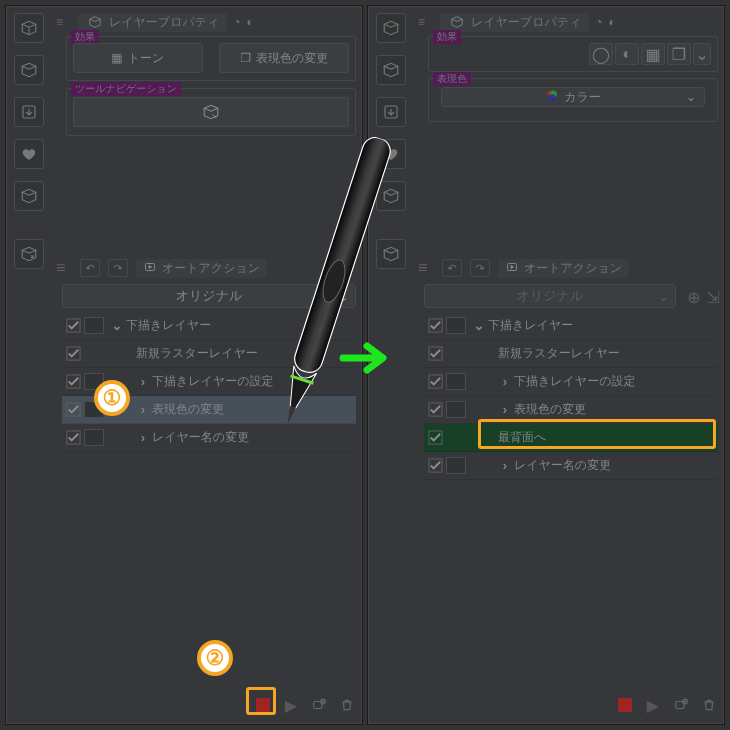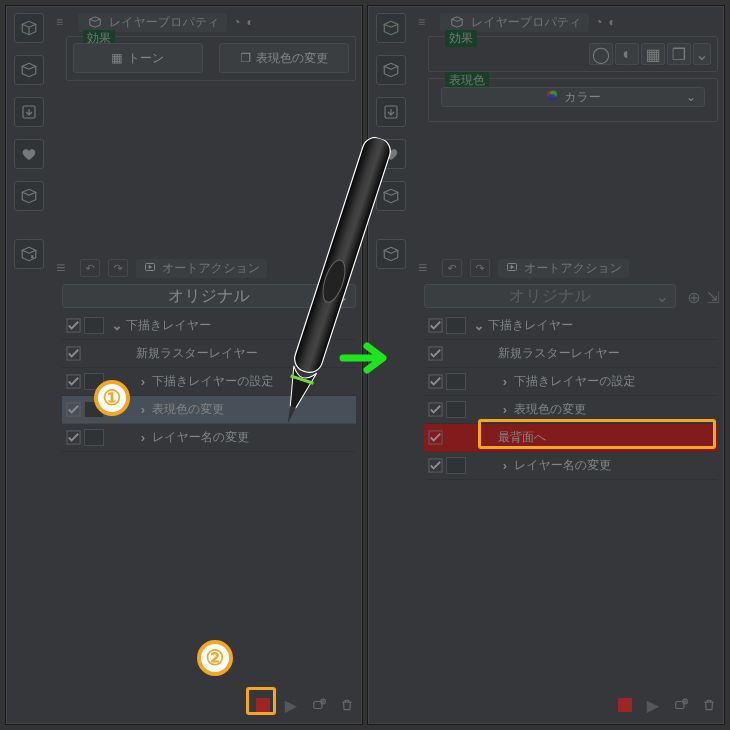--- a/index.html
+++ b/index.html
@@ -10,46 +10,46 @@
   .dim { position:absolute; inset:1px; background:rgba(30,30,30,.35); pointer-events:none; z-index:60; }
   .side { position:absolute; left:4px; top:7px; width:40px; }
   .sbtn { width:30px; height:30px; margin:0 0 12px 4px; border:1px solid #666; border-radius:3px; background:#3d4144; display:flex; align-items:center; justify-content:center; color:#aaa; font-size:15px; cursor:pointer; }
   .sbtn.last { margin-bottom:6px; }
   .proptab { position:absolute; left:50px; top:4px; right:6px; height:24px; display:flex; align-items:center; gap:6px; color:#9da2a6; font-size:12px; }
   .burger { width:16px; color:#888; }
   .tabbg { display:flex; align-items:center; background:#4c5155; border-radius:3px; padding:1px 8px; gap:5px; }
   .box3d { width:18px; height:16px; display:inline-flex; align-items:center; justify-content:center; }
   .fset { position:absolute; left:60px; right:6px; border:1px solid #5b6064; border-radius:2px; }
   .fset-lg { position:absolute; left:60px; right:6px; top:30px; height:45px; }
-  .fset .lg { position:absolute; top:-7px; left:16px; padding:0 4px; background:#14532d; color:#9da2a6; font-size:12px; }
+  .fset .lg { position:absolute; top:-7px; left:4px; padding:0 4px; background:#701a75; color:#9da2a6; font-size:10px; }
   .fbtn { position:absolute; top:6px; height:30px; background:#4c5155; border:1px solid #5e6368; border-radius:3px; display:flex; align-items:center; justify-content:center; color:#b8bcc0; font-size:12px; gap:5px; }
   .navfset { top:82px; height:48px; }
   .navbtn { left:6px; right:6px; top:8px; height:30px; }
   .fset2 { top:30px; height:36px; }
   .iconrow { position:absolute; right:6px; top:6px; display:flex; gap:2px; }
   .ibtn { width:24px; height:22px; background:#4c5155; border:1px solid #5e6368; border-radius:2px; display:flex; align-items:center; justify-content:center; color:#aaa; }
   .ibtn.dd { width:18px; }
   .fset3 { top:72px; height:44px; }
   .colorsel { left:12px; right:12px; top:8px; height:20px; }
   .autotab { position:absolute; left:50px; top:250px; right:6px; height:24px; display:flex; align-items:center; gap:8px; color:#9da2a6; }
   .minibtn { width:20px; height:18px; border:1px solid #5b6064; border-radius:2px; display:flex; align-items:center; justify-content:center; color:#999; font-size:11px; }
   .autotabbg { display:flex; align-items:center; gap:5px; background:#4c5155; border-radius:3px; padding:1px 7px; font-size:12px; }
-  .setsel { position:absolute; left:56px; right:6px; top:278px; height:24px; background:#4c5155; border:1px solid #5e6368; border-radius:3px; display:flex; align-items:center; justify-content:center; color:#bcc0c4; font-size:16px; gap:6px; }
+  .setsel { position:absolute; left:56px; right:6px; top:278px; height:24px; background:#4c5155; border:1px solid #5e6368; border-radius:3px; display:flex; align-items:center; justify-content:center; color:#bcc0c4; font-size:13px; gap:6px; }
   .setsel.muted { color:#7b8084; }
   .setsel .dd { position:absolute; right:6px; }
   .farbtn { position:absolute; right:4px; top:282px; display:flex; gap:6px; color:#7b8084; }
   .list { position:absolute; left:56px; right:6px; top:306px; }
   .row { height:28px; display:flex; align-items:center; color:#b8bcc0; font-size:12px; border-bottom:1px solid rgba(0,0,0,.12); }
   .ck { width:22px; display:flex; align-items:center; justify-content:center; }
   .ck svg { width:15px; height:15px; }
   .sw { width:20px; height:17px; margin-right:4px; border:1px solid #666; background:#3b3f42; }
   .tg { width:18px; display:flex; justify-content:center; color:#b8bcc0; font-weight:bold; font-size:13px; }
   .ind1 { width:26px; } .ind2 { width:26px; }
   .row.sel { background:#5f6a78; }
-  .row.hl { background:#b91c1c; }
+  .row.hl { background:#14532d; }
   .hlbox { position:absolute; border:3px solid #f5a623; border-radius:3px; z-index:80; pointer-events:none; }
   .ftr { position:absolute; left:56px; right:6px; bottom:6px; height:26px; display:flex; align-items:center; justify-content:flex-end; gap:10px; color:#8c9094; }
   .rec { width:14px; height:14px; background:#e62828; }
   .rec.sq { border-radius:1px; }
   .fic { width:18px; height:18px; display:flex; align-items:center; justify-content:center; }
   .circ { position:absolute; width:36px; height:36px; border:4px solid #f5a623; border-radius:50%; background:#fff; display:flex; align-items:center; justify-content:center; font-size:21px; font-weight:bold; color:#f5a623; z-index:85; }
   .arrow { position:absolute; left:339px; top:338px; z-index:90; }
   .pen { position:absolute; left:256px; top:114px; z-index:95; transform:rotate(18deg); transform-origin:bottom left; }
 </style>
 </head>
@@ -119,20 +119,30 @@
     <div class="fbtn" style="left:6px;width:45%;">
       <span>▦</span>
           <span>トーン</span>
     </div>
     <div class="fbtn" style="right:6px;width:45%;">
       <span>❐</span>
           <span>表現色の変更</span>
     </div>
   </div>
 
+  <div class="fset navfset">
+    <span class="lg">ツールナビゲーション</span>
+    <div class="fbtn navbtn">
+      <svg width="22" height="18" viewBox="0 0 24 24" fill="none" stroke="#c8c8c8" stroke-width="1.4">
+            <path d="M3 7l9-4 9 4-9 4z"></path>
+            <path d="M3 7v10l9 4 9-4V7"></path>
+            <path d="M14 15l5 5"></path>
+          </svg>
+    </div>
+  </div>
 
   <div class="autotab">
     <span class="burger">≡</span>
     <span class="minibtn">↶</span>
     <span class="minibtn">↷</span>
     <span class="autotabbg">
       <span><svg width="14" height="12" viewBox="0 0 24 24" fill="none" stroke="#bbb" stroke-width="2">
               <rect x="3" y="5" width="18" height="14" rx="2"></rect>
               <path d="M10 9l5 3-5 3z" fill="#bbb"></path>
             </svg></span>

